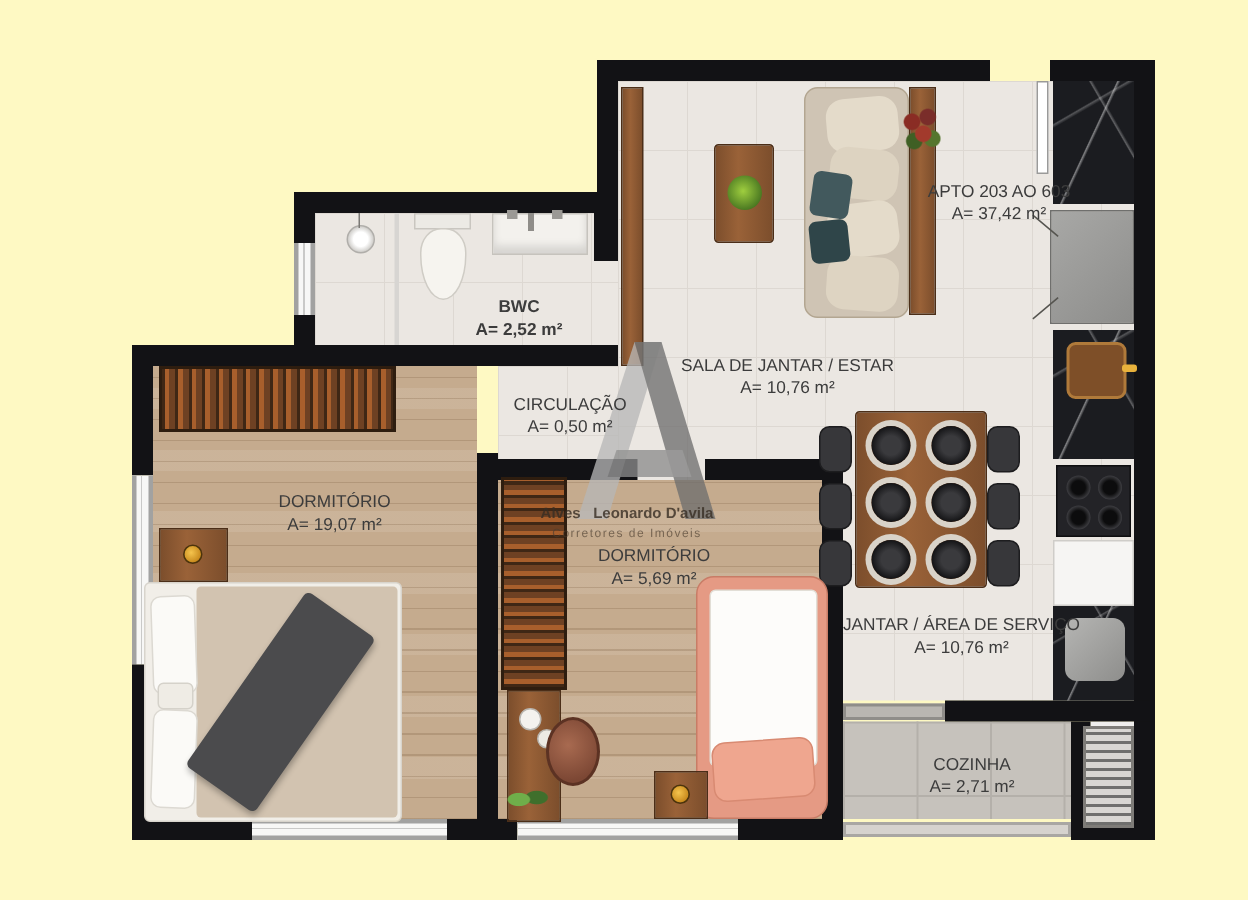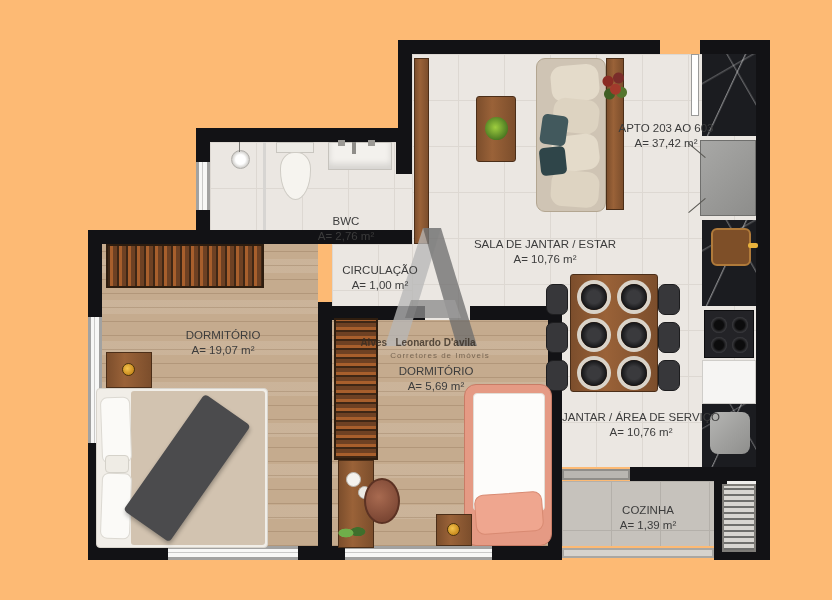--- a/index.html
+++ b/index.html
@@ -1,16 +1,16 @@
 <!DOCTYPE html>
 <html><head>
 <meta charset="utf-8">
 <style>
   html,body{margin:0;padding:0;background:#ffffff;}
-  #canvas{position:relative;width:832px;height:600px;background:#fdba74;overflow:hidden;
+  #canvas{position:relative;width:832px;height:600px;background:#fef9c3;overflow:hidden;
           font-family:"Liberation Sans",sans-serif;}
   .abs{position:absolute;}
   .wall{position:absolute;background:#121215;}
   .tile{background-color:#ebe7e2;
         background-image:linear-gradient(#ddd8d2 1px,transparent 1px),
                          linear-gradient(90deg,#ddd8d2 1px,transparent 1px);
         background-size:46px 46px;}
   .wood{background-color:#c5ab8e;
         background-image:repeating-linear-gradient(0deg,rgba(110,80,50,.22) 0 1px,transparent 1px 14px),
                          repeating-linear-gradient(0deg,transparent 0 27px,rgba(255,255,255,.10) 27px 41px);}
@@ -190,55 +190,55 @@
     <div style="position:absolute;left:8px;top:8px;width:70px;height:116px;background:#fdfcfa;border:1px solid #e2ded6;border-radius:4px;"></div>
     <div style="position:absolute;left:10px;top:108px;width:66px;height:38px;background:#efa68f;border:1px solid #d88a72;border-radius:9px;transform:rotate(-4deg);"></div>
   </div>
   <div class="abs woodf" style="left:436px;top:514px;width:36px;height:32px;"></div>
   <div class="knob" style="left:447px;top:523px;"></div>
 
   <div class="room-label" style="left:666px;top:121px;">
     <span>APTO 203 AO 603</span><br>
     <span>A= 37,42 m²</span>
   </div>
-  <div class="room-label" style="left:346px;top:214px;">
+  <div class="room-label" style="left:346px;top:198px;font-weight:bold;">
     <span>BWC</span><br>
-    <span>A= 2,76 m²</span>
+    <span>A= 2,52 m²</span>
   </div>
   <div class="room-label" style="left:380px;top:263px;">
     <span>CIRCULAÇÃO</span><br>
-    <span>A= 1,00 m²</span>
+    <span>A= 0,50 m²</span>
   </div>
   <div class="room-label" style="left:223px;top:328px;">
     <span>DORMITÓRIO</span><br>
     <span>A= 19,07 m²</span>
   </div>
   <div class="room-label" style="left:436px;top:364px;">
     <span>DORMITÓRIO</span><br>
     <span>A= 5,69 m²</span>
   </div>
-  <div class="room-label" style="left:545px;top:237px;">
+  <div class="room-label" style="left:525px;top:237px;">
     <span>SALA DE JANTAR / ESTAR</span><br>
     <span>A= 10,76 m²</span>
   </div>
   <div class="room-label" style="left:641px;top:410px;">
     <span>JANTAR / ÁREA DE SERVIÇO</span><br>
     <span>A= 10,76 m²</span>
   </div>
   <div class="room-label" style="left:648px;top:503px;">
     <span>COZINHA</span><br>
-    <span>A= 1,39 m²</span>
+    <span>A= 2,71 m²</span>
   </div>
 
   <svg width="110" height="118" viewBox="0 0 110 118" style="position:absolute;left:375px;top:228px;z-index:51;opacity:.85;">
     <polygon points="48,0 66,0 30,118 10,118" fill="#b7b7b7" opacity=".9"></polygon>
     <polygon points="48,0 66,0 102,118 82,118" fill="#6e6e6e" opacity=".9"></polygon>
     <polygon points="36,72 80,72 86,90 30,90" fill="#8c8c8c" opacity=".9"></polygon>
   </svg>
   <div class="wm-text" style="left:418px;top:337px;font-size:10px;font-weight:bold;">
     <span>Alves</span>
     &nbsp;&nbsp;<span>Leonardo D'avila</span>
   </div>
-  <div class="wm-text" style="left:440px;top:351px;font-size:8px;letter-spacing:1px;color:rgba(75,62,48,.65);text-align:right;">
+  <div class="wm-text" style="left:418px;top:351px;font-size:8px;letter-spacing:1px;color:rgba(75,62,48,.65);text-align:right;">
     <span>Corretores de Imóveis</span>
   </div>
 
 </div>
 
 </body></html>

